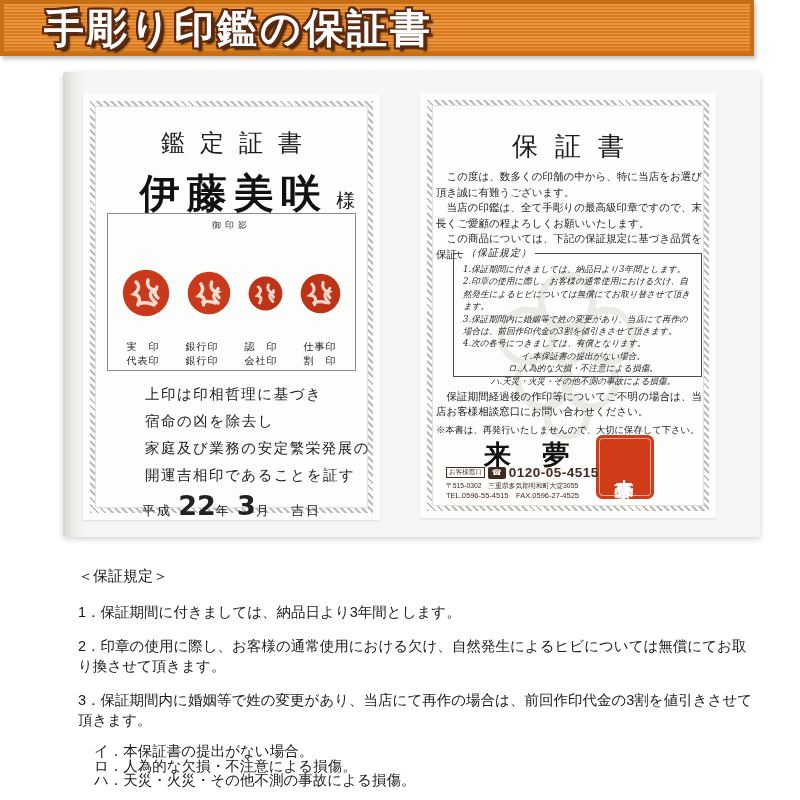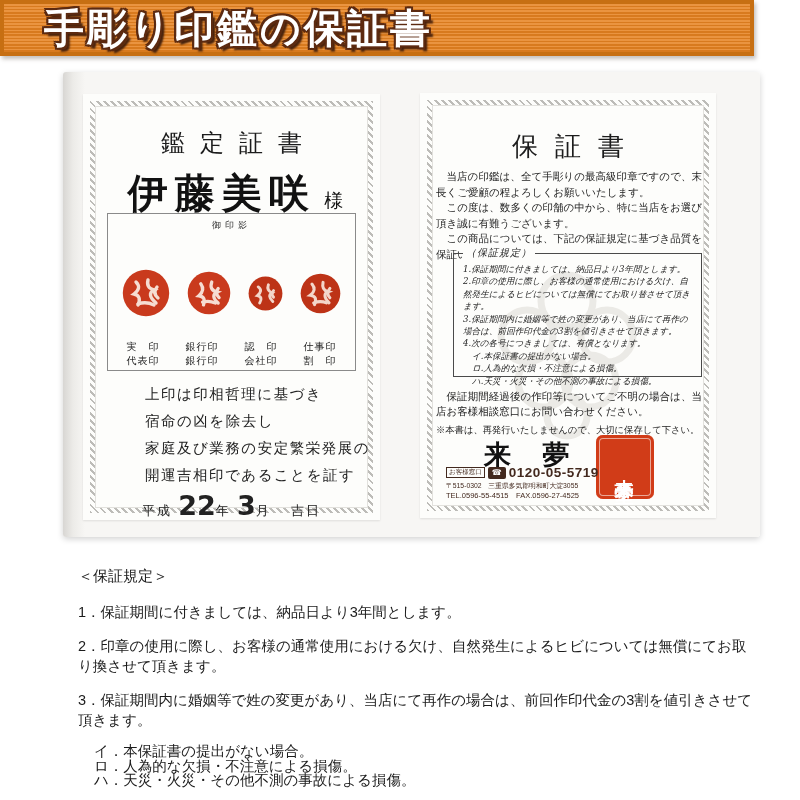--- a/index.html
+++ b/index.html
@@ -36,21 +36,21 @@
   .cert-right{left:357px;top:21px;width:296px;height:425px;}
   .lace{
     position:absolute;inset:7px;pointer-events:none;
     border:5px solid transparent;
     border-image:repeating-linear-gradient(45deg,#bdbcb8 0 2px,rgba(0,0,0,0) 2px 5px) 5;
     box-shadow:inset 0 0 0 1px #e2e1dd;
   }
   
   .l-title{position:absolute;top:33px;left:0;width:100%;text-align:center;
     font-family:"DejaVu Serif",serif;font-size:24px;letter-spacing:15px;text-indent:15px;color:#1c1c1c;}
-  .l-name{position:absolute;top:72px;left:4px;width:100%;text-align:center;color:#111;white-space:nowrap;}
+  .l-name{position:absolute;top:72px;left:16px;width:100%;text-align:center;color:#111;white-space:nowrap;}
   .l-name .nm{font-family:"DejaVu Serif",serif;font-weight:bold;font-size:40px;letter-spacing:7px;}
   .l-name .hon{font-family:"DejaVu Serif",serif;font-size:19px;margin-left:4px;}
   .seal-box{position:absolute;left:24px;top:119px;width:249px;height:158px;
     border:1px solid #8a8a8a;box-sizing:border-box;display:flex;flex-direction:column;gap:23px;}
   .seal-box-label{text-align:center;font-family:"DejaVu Serif",serif;font-size:9px;
     letter-spacing:4px;color:#333;margin-top:5px;}
   .seals{display:flex;justify-content:space-between;align-items:center;padding:0 14px;margin-top:14px;height:58px;}
   .seal{flex:0 0 auto;line-height:0;}
   .seal-labels{display:flex;justify-content:space-between;padding:0 6px;margin-top:auto;margin-bottom:9px;}
   .seal-label{width:58px;text-align:center;font-family:"DejaVu Serif",serif;
@@ -68,21 +68,21 @@
     font-family:"DejaVu Serif",serif;font-size:10.5px;line-height:15.5px;color:#222;text-align:justify;}
   .r-paras p{margin:0;text-indent:1em;}
   .watermark{position:absolute;left:52px;top:148px;opacity:.55;pointer-events:none;}
   .terms-box{position:absolute;left:33px;top:160px;width:249px;height:124px;
     border:1.4px solid #4a4a4a;box-sizing:border-box;font-style:italic;}
   .terms-legend{position:absolute;top:-8px;left:9px;background:#fdfdfb;padding:0 3px;
     font-family:"DejaVu Serif",serif;font-size:10px;color:#222;letter-spacing:1px;}
   .terms-items{padding:9px 7px 0 9px;font-family:"DejaVu Serif",serif;
     font-size:8.6px;line-height:12.4px;color:#222;}
   .terms-items div{margin:0;}
-  .terms-items .sub{padding-left:9px;}
+  .terms-items .sub{padding-left:9px;text-align:center;}
   .r-notice{position:absolute;left:16px;right:14px;top:296px;font-family:"DejaVu Serif",serif;
     font-size:10.5px;line-height:15px;color:#222;text-align:justify;text-indent:1em;}
   .r-note{position:absolute;left:16px;top:331px;font-family:"DejaVu Serif",serif;
     font-size:9.3px;color:#222;}
   .shop-name{position:absolute;left:64px;top:344px;font-family:"DejaVu Serif",serif;
     font-size:27px;font-weight:600;letter-spacing:11px;color:#111;white-space:nowrap;}
   .shop-seal{position:absolute;left:176px;top:342px;width:58px;height:64px;background:#d13c18;
     border-radius:7px;display:flex;align-items:center;justify-content:center;
     box-shadow:inset 0 0 0 3px #d13c18, inset 0 0 0 4px rgba(255,255,255,.55);}
   .shop-seal span{writing-mode:vertical-rl;color:#fff;font-family:"DejaVu Serif",serif;
@@ -200,22 +200,22 @@
       <span class="num">3</span><span>月</span>
       <span class="day">吉日</span>
     </div>
   </div>
 
   <div class="cert cert-right">
     <div class="lace"></div>
     <div class="r-title">保証書</div>
 
     <div class="r-paras">
+      <p>この度は、数多くの印舗の中から、特に当店をお選び頂き誠に有難うございます。</p>
       <p>当店の印鑑は、全て手彫りの最高級印章ですので、末長くご愛顧の程よろしくお願いいたします。</p>
-      <p>この度は、数多くの印舗の中から、特に当店をお選び頂き誠に有難うございます。</p>
       <p>この商品については、下記の保証規定に基づき品質を保証いたします。</p>
     </div>
 
     <div class="watermark">
       <svg width="190" height="210" viewBox="0 0 190 210" fill="none" stroke="#dedbd5" stroke-width="7">
         <circle cx="95" cy="60" r="26"></circle>
           <circle cx="55" cy="95" r="26"></circle>
           <circle cx="135" cy="95" r="26"></circle>
         <circle cx="72" cy="140" r="26"></circle>
           <circle cx="118" cy="140" r="26"></circle>
@@ -241,21 +241,21 @@
 
     <div class="shop-name">来 夢 堂</div>
     <div class="shop-seal">
       <span>来夢堂</span>
     </div>
 
     <div class="contact">
       <div class="contact-row1">
         <span class="badge">お客様窓口</span>
         <span class="freedial-icon">☎</span>
-        <span class="phone">0120-05-5719</span>
+        <span class="phone">0120-05-4515</span>
       </div>
       <div class="addr">〒515-0302　三重県多気郡明和町大淀3055</div>
       <div class="telfax">TEL.0596-55-4515　FAX.0596-27-4525</div>
     </div>
   </div>
 </div>
 
 <div class="terms-section">
   <p class="ts-heading">＜保証規定＞</p>
   <p class="ts-item">1．保証期間に付きましては、納品日より3年間とします。</p>

